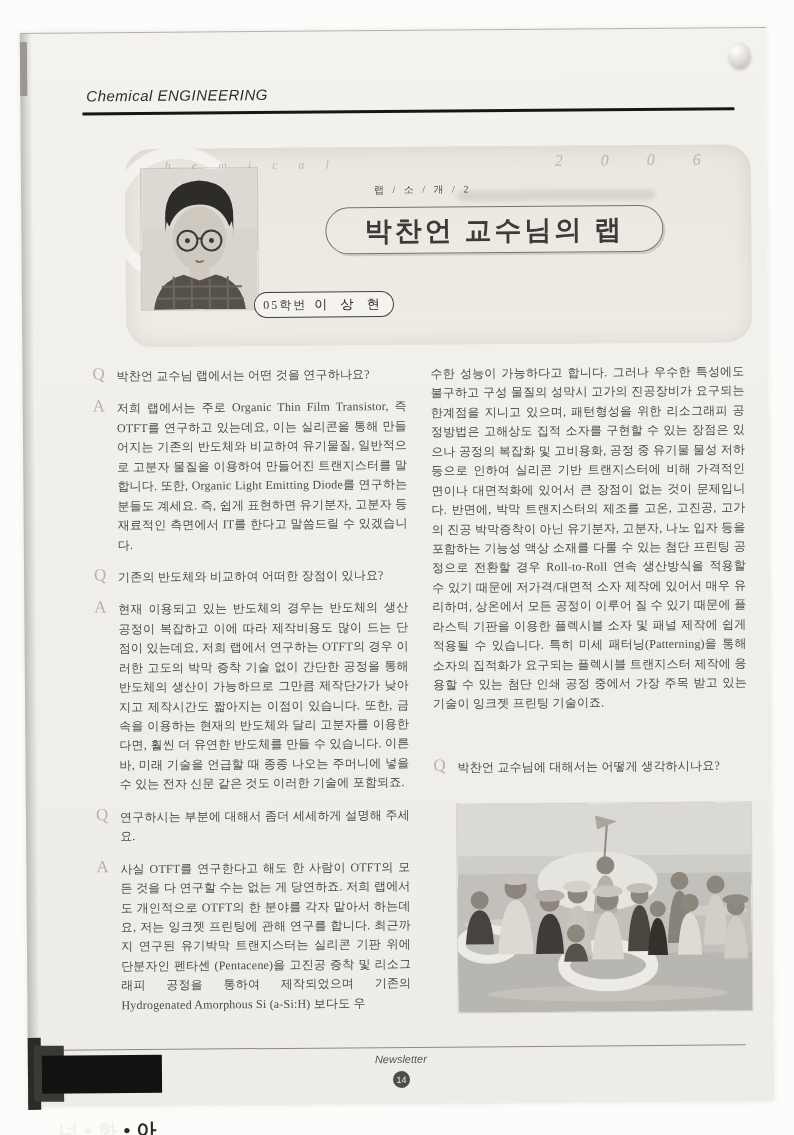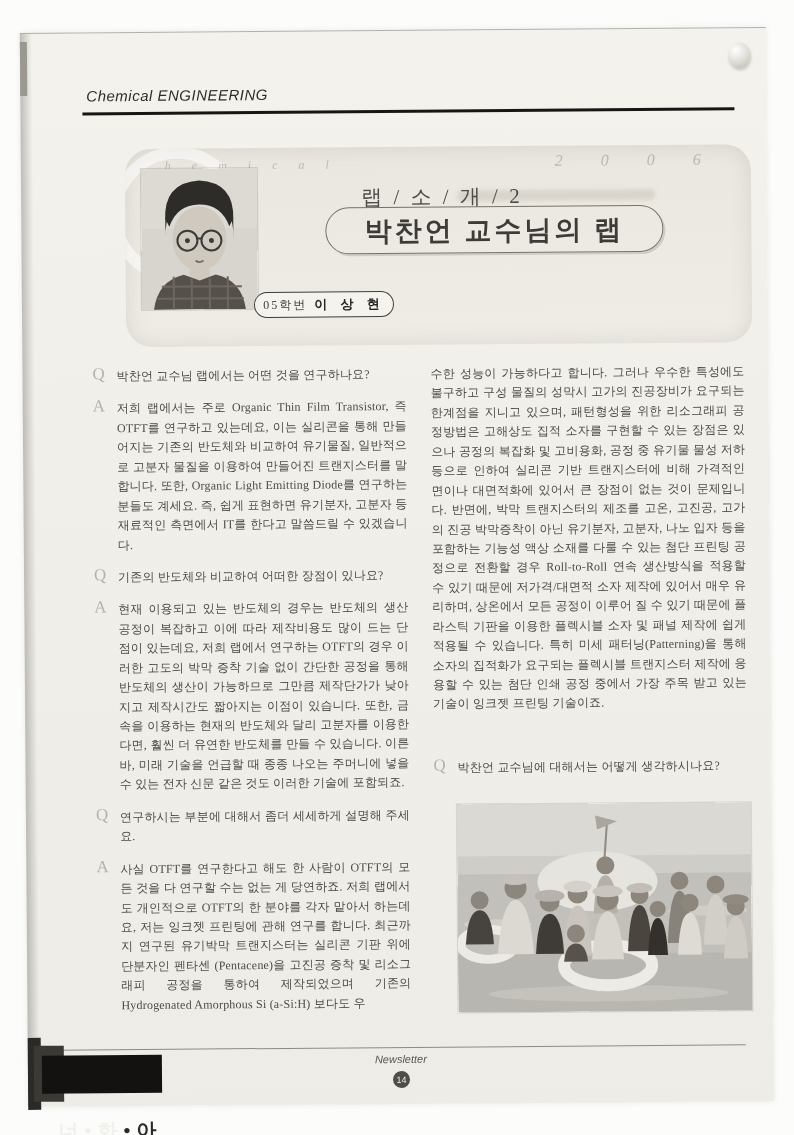--- a/index.html
+++ b/index.html
@@ -42,31 +42,31 @@
   .wm-ring{position:absolute;left:-16px;top:-2px;width:112px;height:112px;border-radius:50%;
     border:12px solid rgba(255,255,255,0.55);}
   .wm-word{position:absolute;left:40px;top:10px;font-style:italic;font-size:12px;
     letter-spacing:9px;color:rgba(150,146,137,0.55);}
   .wm-year{position:absolute;left:430px;top:6px;font-style:italic;font-size:16px;
     word-spacing:34px;color:rgba(140,136,127,0.50);font-family:"Liberation Serif",serif;}
   .wm-smudge{position:absolute;left:332px;top:44px;width:198px;height:11px;
     background:rgba(148,141,128,0.22);filter:blur(2px);border-radius:5px;}
   .portrait{position:absolute;left:16px;top:20px;width:116px;height:141px;overflow:hidden;
     box-shadow:0 0 0 1px rgba(120,115,108,0.25);}
-  .series{position:absolute;left:236px;top:36px;font-size:21px;letter-spacing:3px;color:#4e4d49;}
+  .series{position:absolute;left:249px;top:36px;font-size:10px;letter-spacing:3px;color:#4e4d49;}
   .title-oval{position:absolute;left:200px;top:60px;width:336px;height:45px;
     border:1px solid #75726b;border-radius:24px;
     box-shadow:2px 2px 0 rgba(130,126,117,0.28);
     display:flex;align-items:center;justify-content:center;}
   .title-oval span{font-size:27px;font-weight:600;letter-spacing:3px;color:#3c3b37;}
   .name-tag{position:absolute;left:128px;top:144px;width:138px;height:24px;
     border:1.5px solid #3f3e3a;border-radius:13px;background:rgba(246,244,239,0.85);
     display:flex;align-items:center;justify-content:center;gap:7px;}
   .tag-pre{font-size:12px;letter-spacing:2px;color:#3a3a37;}
-  .tag-name{font-size:13px;font-weight:700;letter-spacing:5px;color:#262522;}
+  .tag-name{font-size:13px;font-weight:400;letter-spacing:5px;color:#262522;}
 
   
   .col{position:absolute;top:334px;width:314px;}
   .col-left{left:70px;height:672px;overflow:hidden;}
   .col-right{left:408px;height:386px;overflow:hidden;}
   .qa-block{position:relative;padding-left:24px;margin-bottom:13px;}
   .qa-block.no-glyph{padding-left:0;}
   .glyph{position:absolute;left:0;top:-3px;font-size:17px;color:#b6b2aa;
     font-family:"Liberation Serif","DejaVu Serif",serif;}
   .qa-block p{margin:0;font-size:12px;line-height:1.62;letter-spacing:0.2px;

